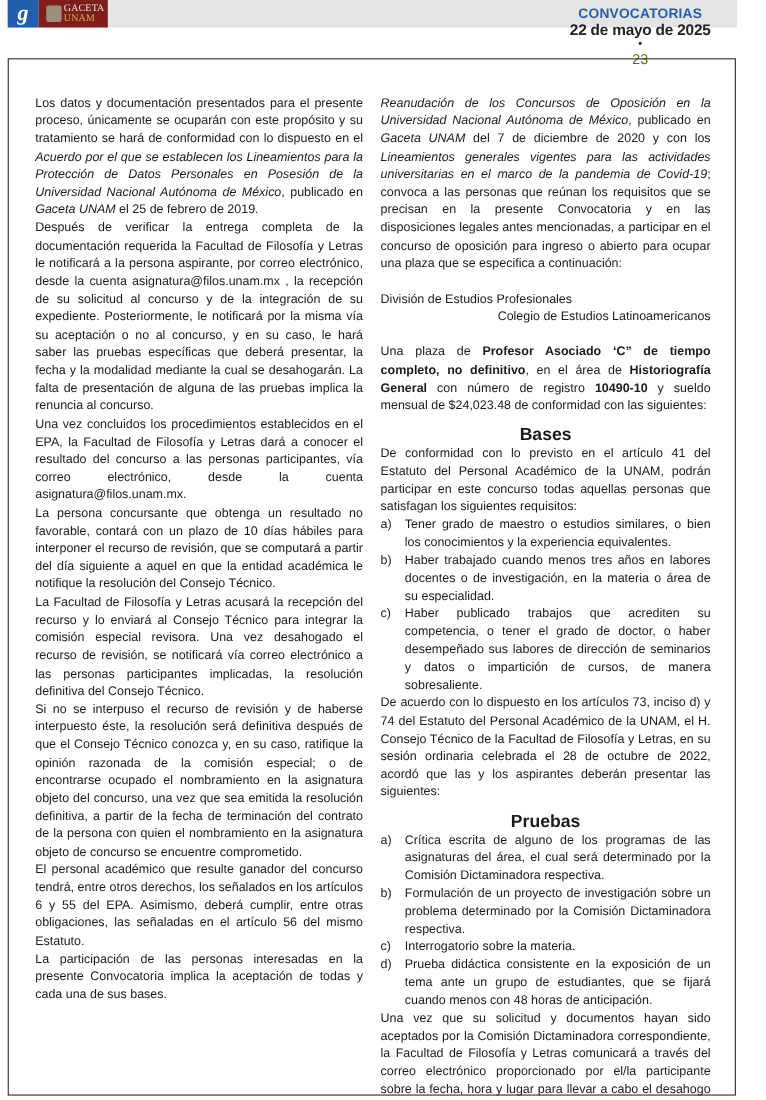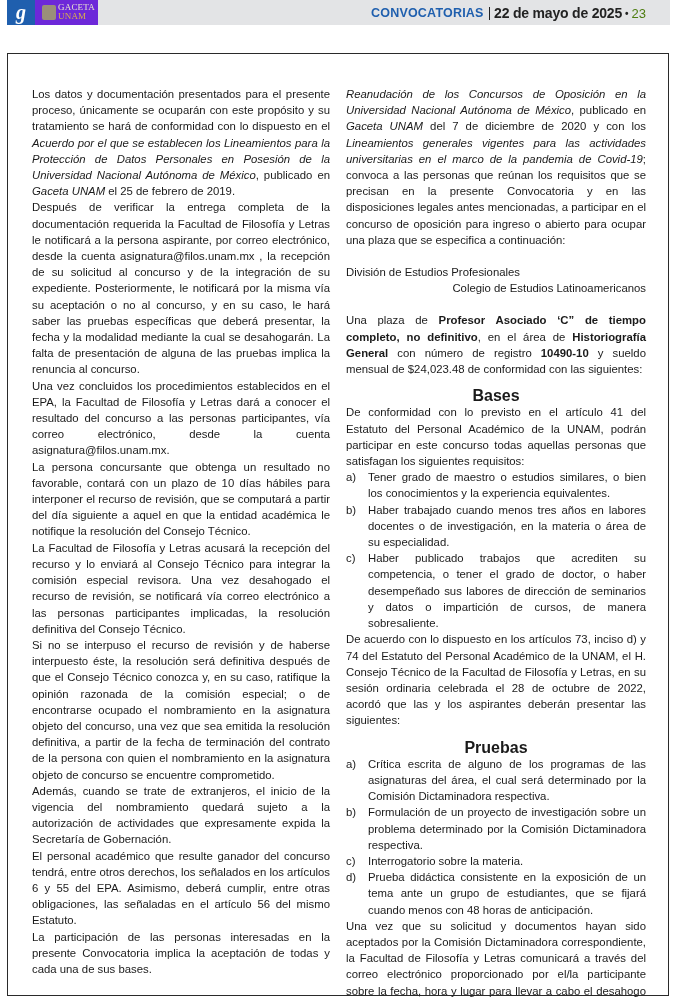--- a/index.html
+++ b/index.html
@@ -1,23 +1,23 @@
 <!DOCTYPE html>
 <html><head>
 <meta charset="utf-8">
 <style>
   html, body { margin: 0; padding: 0; background: #ffffff; }
   body { width: 696px; height: 1000px; position: relative; overflow: hidden; font-family: "Liberation Sans", sans-serif; color: #1a1a1a; }
   .header { position: absolute; left: 7px; top: 0; width: 663px; height: 25px; background: #e3e4e6; }
   .logo-g { position: absolute; left: 0; top: 0; width: 28px; height: 25px; background: #1f5fae; color: #fff; font-family: "Liberation Serif", serif; font-style: italic; font-weight: bold; font-size: 20px; line-height: 25px; text-align: center; }
-  .logo-gaceta { position: absolute; left: 28px; top: 0; width: 63px; height: 25px; background: #6d28d9; }
+  .logo-gaceta { position: absolute; left: 28px; top: 0; width: 63px; height: 25px; background: #7f1d1d; }
   .logo-crest { position: absolute; left: 7px; top: 5px; width: 14px; height: 15px; background: #9a8f7a; border-radius: 2px; }
   .logo-text { position: absolute; left: 23px; top: 3px; font-family: "Liberation Serif", serif; color: #e9e3cf; font-size: 9px; line-height: 9px; letter-spacing: 0.2px; }
   .logo-text .unam { color: #d9b24a; }
-  .hdr-right { position: absolute; right: 24px; top: 5px; height: 16px; display: flex; align-items: center; white-space: nowrap; }
+  .hdr-right { position: absolute; right: 24px; top: 5px; height: 16px; display: flex; align-items: center; white-space: nowrap; flex-direction: column; }
   .section { font-weight: bold; color: #1f5fae; font-size: 12.5px; letter-spacing: 0.2px; }
   .sep { display: inline-block; width: 1.5px; height: 13px; background: #222; margin: 0 4px 0 5px; }
   .date { font-size: 14px; font-weight: bold; color: #222; letter-spacing: -0.2px; }
   .dot { font-size: 10px; font-weight: bold; margin: 0 3px; color: #222; }
   .pagenum { font-size: 13px; font-weight: normal; color: #4d7c0f; }
   .box { position: absolute; left: 7px; top: 53px; width: 660px; height: 941px; border: 1.5px solid #2a2a2a; box-sizing: content-box; }
   .col { position: absolute; top: 86px; font-size: 11.35px; line-height: 16.2px; text-align: justify; }
   .col-left { left: 32px; width: 298px; }
   .col-right { left: 346px; width: 300px; }
   .col p { margin: 0; }
@@ -53,21 +53,20 @@
 
 <div class="box"></div>
 
 <div class="col col-left">
   <p><span>Los datos y documentación presentados para el presente proceso, únicamente se ocuparán con este propósito y su tratamiento se hará de conformidad con lo dispuesto en el </span><i>Acuerdo por el que se establecen los Lineamientos para la Protección de Datos Personales en Posesión de la Universidad Nacional Autónoma de México</i><span>, publicado en </span><i>Gaceta UNAM</i><span> el 25 de febrero de 2019.</span></p>
   <p>Después de verificar la entrega completa de la documentación requerida la Facultad de Filosofía y Letras le notificará a la persona aspirante, por correo electrónico, desde la cuenta asignatura@filos.unam.mx , la recepción de su solicitud al concurso y de la integración de su expediente. Posteriormente, le notificará por la misma vía su aceptación o no al concurso, y en su caso, le hará saber las pruebas específicas que deberá presentar, la fecha y la modalidad mediante la cual se desahogarán. La falta de presentación de alguna de las pruebas implica la renuncia al concurso.</p>
   <p>Una vez concluidos los procedimientos establecidos en el EPA, la Facultad de Filosofía y Letras dará a conocer el resultado del concurso a las personas participantes, vía correo electrónico, desde la cuenta asignatura@filos.unam.mx.</p>
   <p>La persona concursante que obtenga un resultado no favorable, contará con un plazo de 10 días hábiles para interponer el recurso de revisión, que se computará a partir del día siguiente a aquel en que la entidad académica le notifique la resolución del Consejo Técnico.</p>
   <p>La Facultad de Filosofía y Letras acusará la recepción del recurso y lo enviará al Consejo Técnico para integrar la comisión especial revisora. Una vez desahogado el recurso de revisión, se notificará vía correo electrónico a las personas participantes implicadas, la resolución definitiva del Consejo Técnico.</p>
   <p>Si no se interpuso el recurso de revisión y de haberse interpuesto éste, la resolución será definitiva después de que el Consejo Técnico conozca y, en su caso, ratifique la opinión razonada de la comisión especial; o de encontrarse ocupado el nombramiento en la asignatura objeto del concurso, una vez que sea emitida la resolución definitiva, a partir de la fecha de terminación del contrato de la persona con quien el nombramiento en la asignatura objeto de concurso se encuentre comprometido.</p>
-  <p>Además, cuando se trate de extranjeros, el inicio de la vigencia del nombramiento quedará sujeto a la autorización de actividades que expresamente expida la Secretaría de Gobernación.</p>
   <p>El personal académico que resulte ganador del concurso tendrá, entre otros derechos, los señalados en los artículos 6 y 55 del EPA. Asimismo, deberá cumplir, entre otras obligaciones, las señaladas en el artículo 56 del mismo Estatuto.</p>
   <p>La participación de las personas interesadas en la presente Convocatoria implica la aceptación de todas y cada una de sus bases.</p>
   <div class="gap" style="height:24px"></div>
 
 </div>
 
 <div class="col col-right">
   <p><i>Reanudación de los Concursos de Oposición en la Universidad Nacional Autónoma de México</i><span>, publicado en </span><i>Gaceta UNAM</i><span> del 7 de diciembre de 2020 y con los </span><i>Lineamientos generales vigentes para las actividades universitarias en el marco de la pandemia de Covid-19</i><span>; convoca a las personas que reúnan los requisitos que se precisan en la presente Convocatoria y en las disposiciones legales antes mencionadas, a participar en el concurso de oposición para ingreso o abierto para ocupar una plaza que se especifica a continuación:</span></p>
   <div class="gap"></div>
   <p class="ul" style="text-align:left">División de Estudios Profesionales</p>

